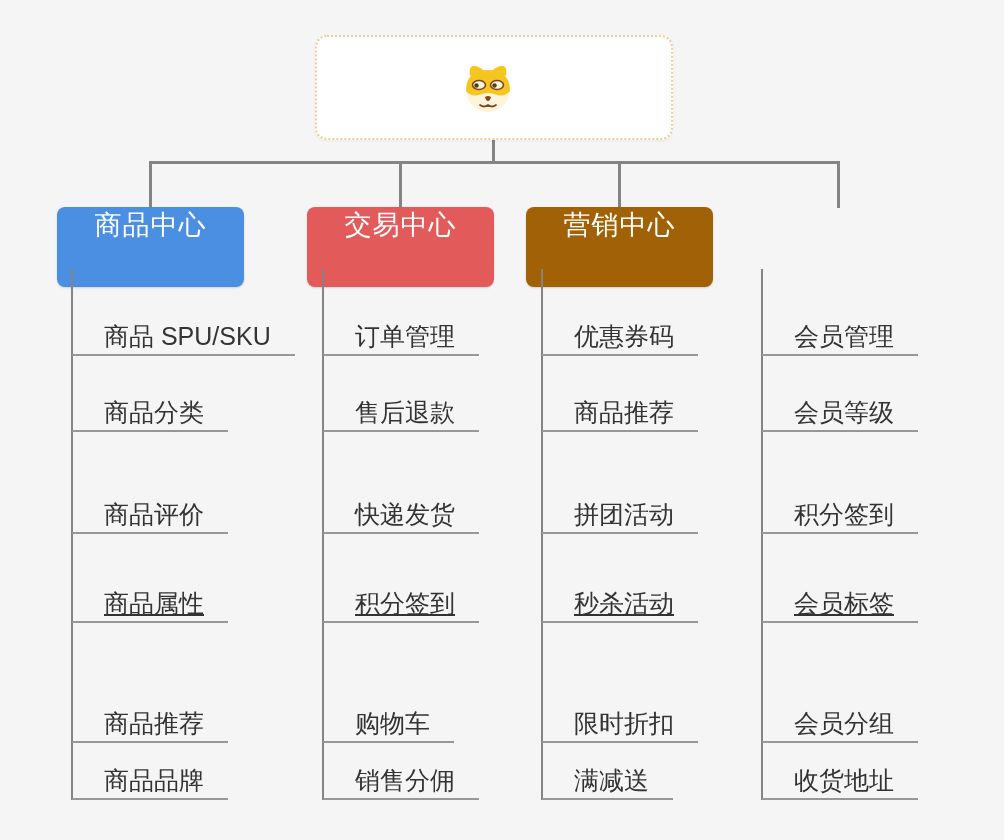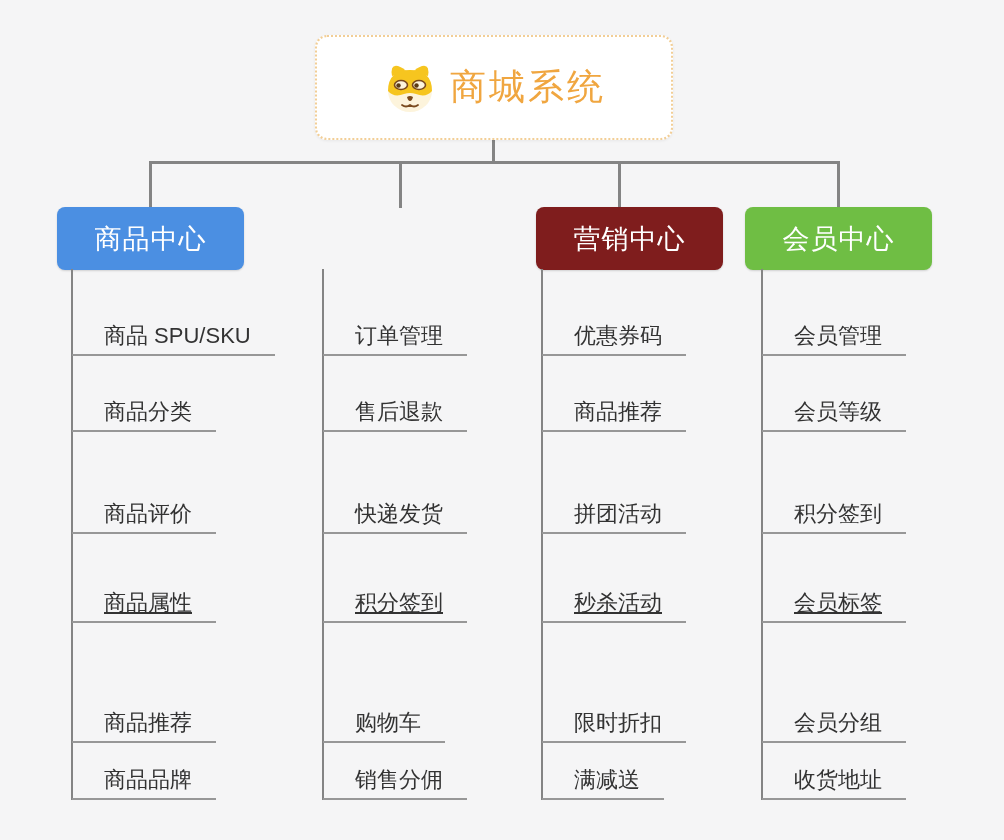--- a/index.html
+++ b/index.html
@@ -35,23 +35,23 @@
 
   
   .line{position:absolute;background:var(--connector);}
   .stem{left:492px;top:138px;width:3px;height:25px;}
   .trunk{left:149px;top:161px;width:691px;height:3px;}
   .stub{top:161px;width:3px;height:47px;}
   .stub.s0{left:149px;} .stub.s1{left:399px;} .stub.s2{left:618px;} .stub.s3{left:837px;}
 
   
   .branch-header{
-    position:absolute;top:207px;width:187px;height:63px;
+    position:absolute;top:207px;width:187px;height:80px;
     border-radius:8px;
-    display:flex;align-items:center;justify-content:center;
+    display:flex;justify-content:center;
     color:#ffffff;font-size:27px;letter-spacing:1px;
     box-shadow:0 1px 2px rgba(0,0,0,0.15);
     cursor:pointer;
   }
   .branch-header.b0{left:57px;} .branch-header.b1{left:307px;}
   .branch-header.b2{left:526px;} .branch-header.b3{left:745px;}
 
   
   .leaf-column{position:absolute;top:0;}
   .leaf-column.c0{left:71px;} .leaf-column.c1{left:322px;}
@@ -59,21 +59,21 @@
   .column-line{
     position:absolute;left:0;top:269px;width:2px;height:531px;
     background:var(--connector);
   }
   .leaf-node{
     position:absolute;left:1px;
     display:inline-block;white-space:nowrap;
     padding:0 24px 0 32px;
     height:36px;line-height:32px;
     border-bottom:2px solid var(--leaf-underline);
-    font-size:22px;color:var(--leaf-text);
+    font-size:25px;color:var(--leaf-text);
     cursor:pointer;
   }
   .leaf-node.r0{top:320px;} .leaf-node.r1{top:396px;} .leaf-node.r2{top:498px;}
   .leaf-node.r3{top:587px;text-decoration:underline;} .leaf-node.r4{top:675px;margin-top:32px;} .leaf-node.r5{top:764px;text-align:center;}
 </style>
 </head>
 <body>
 
 <div class="canvas">
 
@@ -96,31 +96,30 @@
 
       <ellipse cx="19" cy="23" rx="6.5" ry="4.5" fill="#FDF4DC" stroke="#7A4A1E" stroke-width="1.6"></ellipse>
       <ellipse cx="37" cy="23" rx="6.5" ry="4.5" fill="#FDF4DC" stroke="#7A4A1E" stroke-width="1.6"></ellipse>
       <circle cx="16.5" cy="23.5" r="2.2" fill="#5B3A14"></circle>
       <circle cx="34.5" cy="23.5" r="2.2" fill="#5B3A14"></circle>
 
       <path d="M25 35 Q28 33 31 35 Q30 39 28 39 Q26 39 25 35 Z" fill="#7A4A1E"></path>
 
       <path d="M20 43 Q24 46 28 43 Q32 46 36 43" fill="none" stroke="#7A4A1E" stroke-width="1.8" stroke-linecap="round"></path>
     </svg>
-    <span class="root-title">商城系统</span>
   </div>
 
   <div class="branch-header b0" style="background-color: rgb(75, 143, 226);">
     <span>商品中心</span>
   </div>
-  <div class="branch-header b2" style="background-color: #7f1d1d; margin-left: 10px;">
+  <div class="branch-header b1" style="background-color: rgb(226, 90, 90);">
+    <span>交易中心</span>
+  </div>
+  <div class="branch-header b2" style="background-color: #a16207;">
     <span>营销中心</span>
-  </div>
-  <div class="branch-header b3" style="background-color: rgb(111, 190, 68);">
-    <span>会员中心</span>
   </div>
 
   <div class="leaf-column c0">
     <div class="column-line"></div>
     <div class="leaf-node r0">商品 SPU/SKU</div>
     <div class="leaf-node r1">商品分类</div>
     <div class="leaf-node r2">商品评价</div>
     <div class="leaf-node r3">商品属性</div>
     <div class="leaf-node r4">商品推荐</div>
     <div class="leaf-node r5">商品品牌</div>

